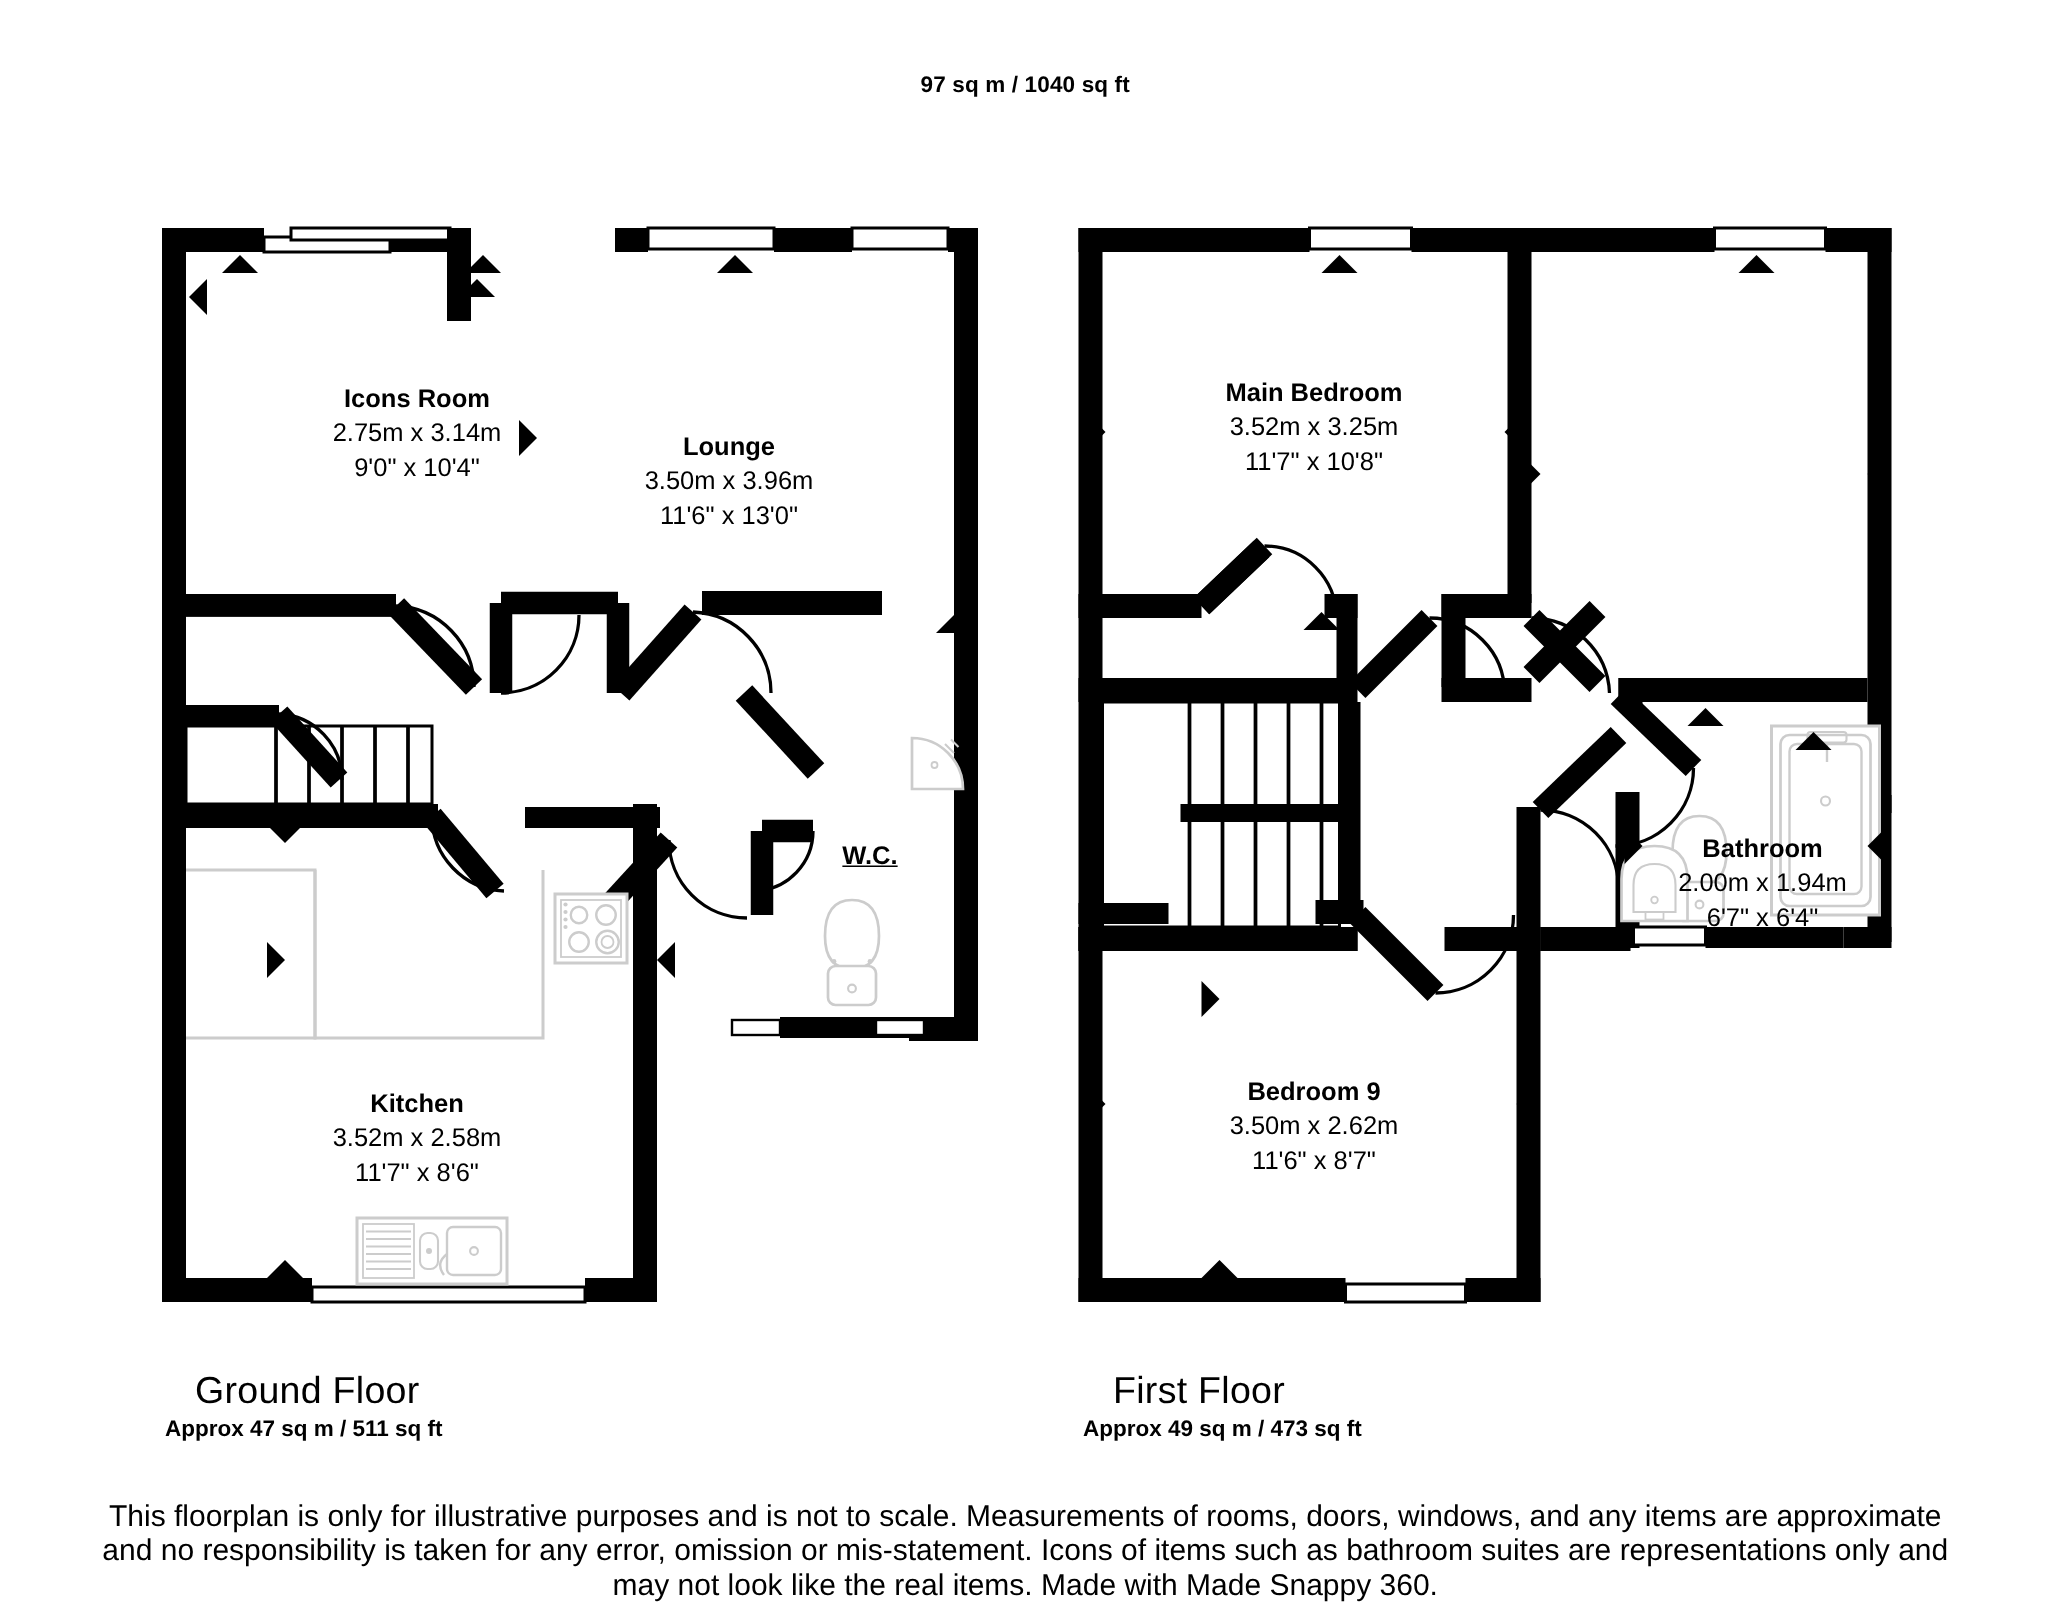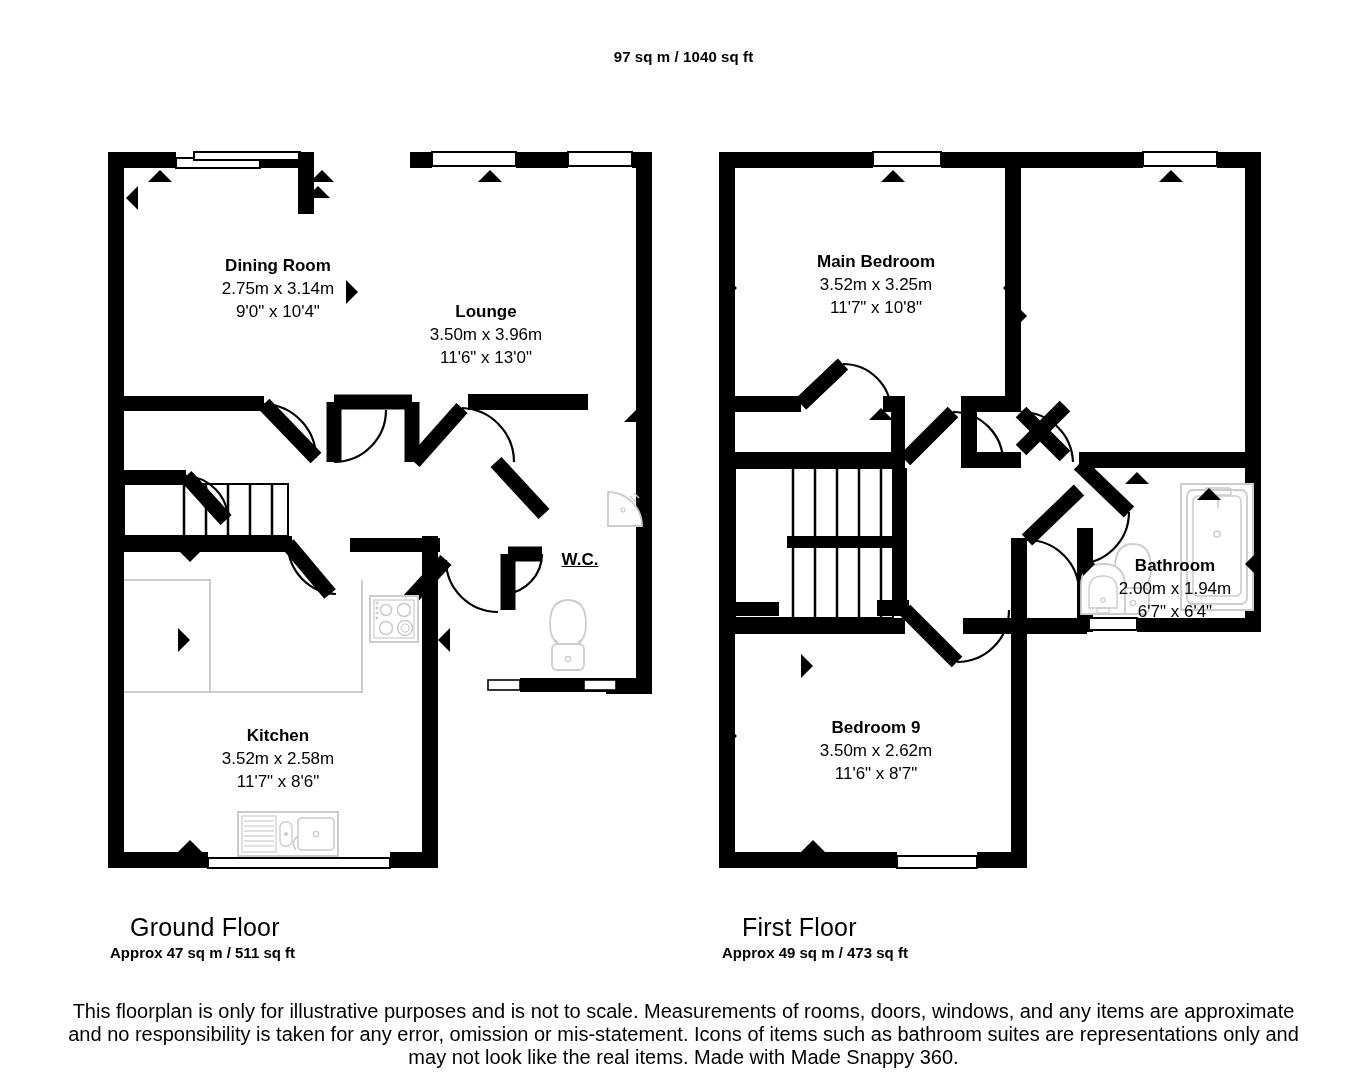--- a/index.html
+++ b/index.html
@@ -219,32 +219,32 @@
         <polygon points="70,270 82,258 58,258"></polygon>
         <polygon points="546,270 534,282 558,282"></polygon>
         <polygon points="100,500 88,512 88,488"></polygon>
         <polygon points="348,500 360,488 360,512"></polygon>
         <polygon points="100,422 112,410 88,410"></polygon>
         <polygon points="100,700 112,712 88,712"></polygon>
       </g>
     </svg>
 
     <div class="roomlabel" style="left:88px;top:114px;width:200px;">
-      <div class="rl-name">Dining Room</div>
+      <div class="rl-name">Icons Room</div>
       <div class="rl-dim">2.75m x 3.14m</div>
       <div class="rl-dim">9'0" x 10'4"</div>
     </div>
 
-    <div class="roomlabel" style="left:296px;top:146px;width:200px;margin-top:14px;">
+    <div class="roomlabel" style="left:296px;top:146px;width:200px;">
       <div class="rl-name">Lounge</div>
       <div class="rl-dim">3.50m x 3.96m</div>
       <div class="rl-dim">11'6" x 13'0"</div>
     </div>
 
-    <div class="roomlabel" style="left:420px;top:408px;width:140px;text-decoration:underline;">
+    <div class="roomlabel" style="left:420px;top:419px;width:140px;text-decoration:underline;">
       <div class="rl-name">W.C.</div>
     </div>
 
     <div class="roomlabel" style="left:88px;top:584px;width:200px;">
       <div class="rl-name">Kitchen</div>
       <div class="rl-dim">3.52m x 2.58m</div>
       <div class="rl-dim">11'7" x 8'6"</div>
     </div>
   </div>
 

